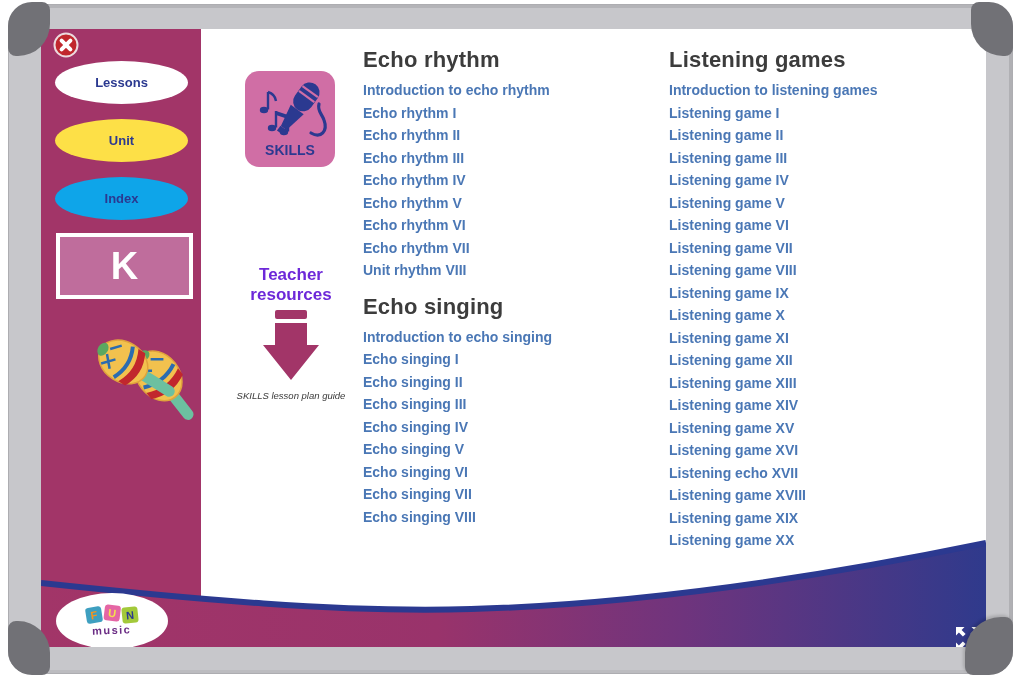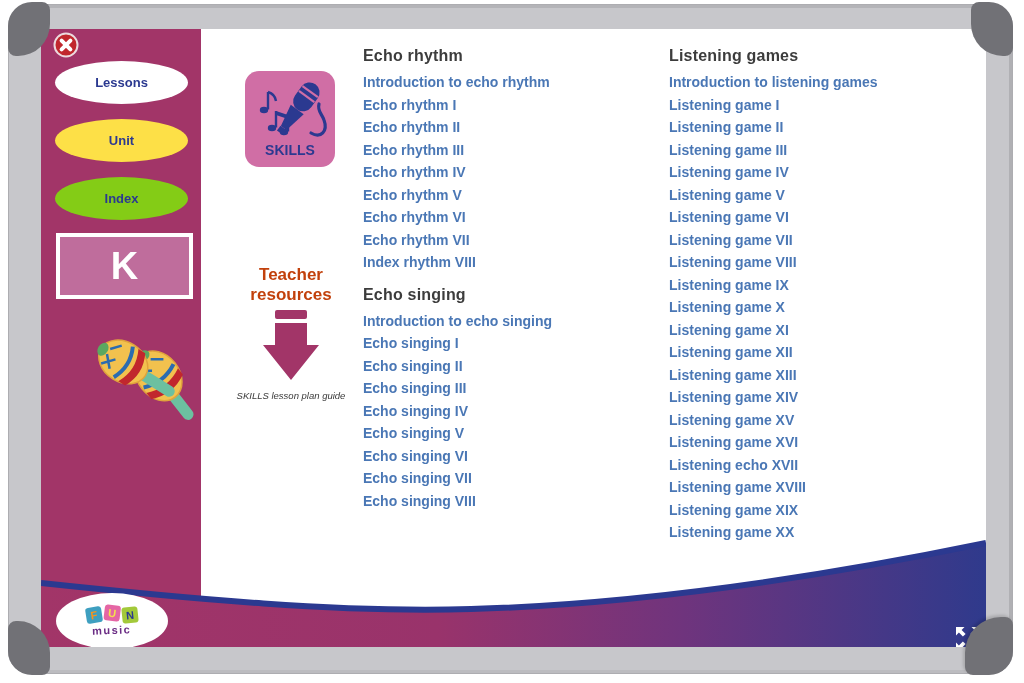--- a/index.html
+++ b/index.html
@@ -35,41 +35,41 @@
   .sidebar { position: absolute; left: 0; top: 0; width: 160px; height: 100%; background: #a23568; z-index: 3; }
   .close-btn { position: absolute; left: 12px; top: 3px; width: 26px; height: 26px; cursor: pointer; }
   .side-btn {
     position: absolute; left: 14px; width: 133px; height: 43px;
     border-radius: 50%;
     display: flex; align-items: center; justify-content: center;
     font-size: 13px; font-weight: 700; color: #2b3990; cursor: pointer;
   }
   .side-btn.b0 { top: 32px;  background: #ffffff; }
   .side-btn.b1 { top: 90px;  background: #fde047; }
-  .side-btn.b2 { top: 148px; background: #84cc16; }
+  .side-btn.b2 { top: 148px; background: #0ea5e9; }
   .grade-box {
     position: absolute; left: 15px; top: 204px; width: 137px; height: 66px;
     background: #bf6d9c; border: 4px solid #ffffff;
     display: flex; align-items: center; justify-content: center;
     color: #ffffff; font-size: 38px; font-weight: 700; cursor: pointer;
   }
   .maracas { position: absolute; left: 42px; top: 288px; }
 
   
   .skills-badge { position: absolute; left: 204px; top: 42px; width: 90px; height: 76px; cursor: pointer; z-index: 3; }
   .teacher-res { position: absolute; left: 185px; top: 236px; width: 130px; text-align: center; cursor: pointer; z-index: 3; }
-  .teacher-title { font-size: 17px; font-weight: 600; color: #c2410c; line-height: 1.15; }
+  .teacher-title { font-size: 17px; font-weight: 600; color: #6d28d9; line-height: 1.15; }
   .teacher-arrow { margin-top: 6px; }
   .teacher-caption { margin-top: 4px; font-size: 9.5px; font-style: italic; color: #3a3a3a; white-space: nowrap; }
 
   
   .col { position: absolute; top: 18px; z-index: 3; }
   .col1 { left: 322px; width: 300px; }
   .col2 { left: 628px; width: 310px; }
-  .col h2 { font-size: 16px; font-weight: 700; color: #3c3c3c; margin-bottom: 6px; letter-spacing: .2px; }
+  .col h2 { font-size: 22px; font-weight: 700; color: #3c3c3c; margin-bottom: 6px; letter-spacing: .2px; }
   .col section + section h2 { margin-top: 12px; }
   .link-item {
     height: 22.5px; line-height: 22.5px;
     font-size: 14px; font-weight: 700; color: #4a77b5;
     cursor: pointer; white-space: nowrap;
   }
 
   
   .wave { position: absolute; left: 0; bottom: 0; z-index: 4; display: block; }
 
@@ -190,21 +190,21 @@
           <h2>Echo rhythm</h2>
           <div class="links">
               <div class="link-item">Introduction to echo rhythm</div>
               <div class="link-item">Echo rhythm I</div>
               <div class="link-item">Echo rhythm II</div>
               <div class="link-item">Echo rhythm III</div>
               <div class="link-item">Echo rhythm IV</div>
               <div class="link-item">Echo rhythm V</div>
               <div class="link-item">Echo rhythm VI</div>
               <div class="link-item">Echo rhythm VII</div>
-              <div class="link-item">Index rhythm VIII</div>
+              <div class="link-item">Unit rhythm VIII</div>
             </div>
         </section>
         <section>
           <h2>Echo singing</h2>
           <div class="links">
               <div class="link-item">Introduction to echo singing</div>
               <div class="link-item">Echo singing I</div>
               <div class="link-item">Echo singing II</div>
               <div class="link-item">Echo singing III</div>
               <div class="link-item">Echo singing IV</div>

